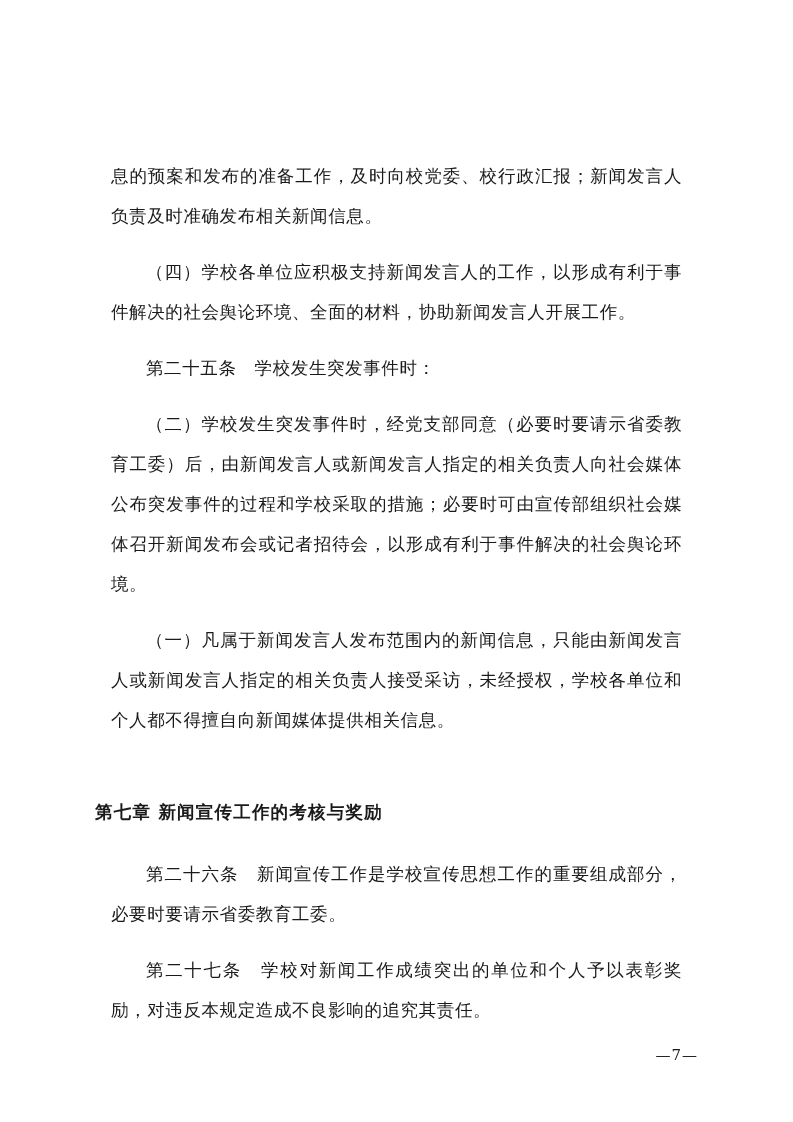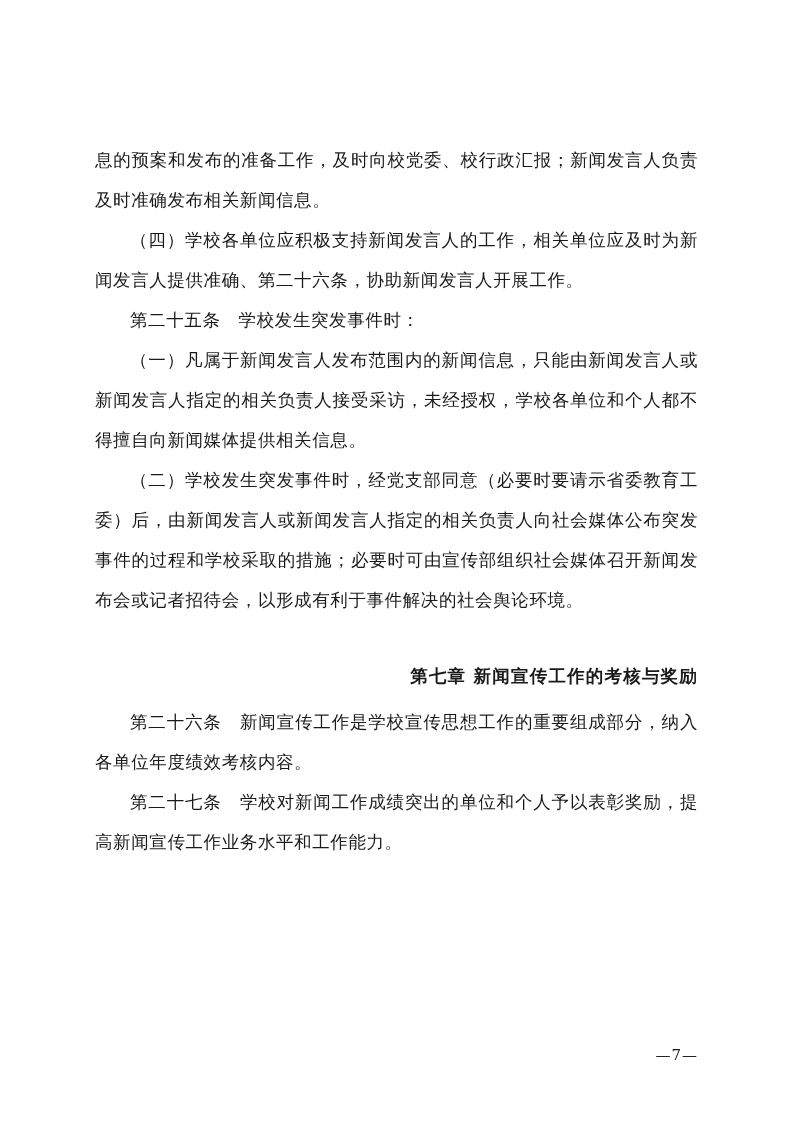--- a/index.html
+++ b/index.html
@@ -25,31 +25,31 @@
     padding: 140px 95px 60px 95px;
   }
   .doc-body {
     font-size: 17.5px;
     line-height: 40px;
     letter-spacing: 0.6px;
     text-align: justify;
     text-justify: inter-ideograph;
   }
   .para {
-    margin: 0;
+    margin: 16px;
     text-indent: 0;
   }
   .para.indent {
     text-indent: 2em;
   }
   .chapter-heading {
     margin: 0;
     padding-top: 36px;
     padding-bottom: 6px;
-    text-align: right;
+    text-align: left;
     font-weight: bold;
     font-size: 17.5px;
     line-height: 40px;
     letter-spacing: 1.2px;
   }
   .page-number {
     position: absolute;
     right: 95px;
     bottom: 58px;
     font-size: 15px;
@@ -58,31 +58,31 @@
   }
 </style>
 </head>
 <body>
 
 <div class="page">
   <div class="doc-body">
 
     <p class="para">息的预案和发布的准备工作，及时向校党委、校行政汇报；新闻发言人负责及时准确发布相关新闻信息。</p>
 
-    <p class="para indent">（四）学校各单位应积极支持新闻发言人的工作，相关单位应及时为新闻发言人提供准确、第二十六条，协助新闻发言人开展工作。</p>
+    <p class="para indent">（四）学校各单位应积极支持新闻发言人的工作，以形成有利于事件解决的社会舆论环境、全面的材料，协助新闻发言人开展工作。</p>
 
 
     <p class="para indent">第二十五条　学校发生突发事件时：</p>
 
+    <p class="para indent">（二）学校发生突发事件时，经党支部同意（必要时要请示省委教育工委）后，由新闻发言人或新闻发言人指定的相关负责人向社会媒体公布突发事件的过程和学校采取的措施；必要时可由宣传部组织社会媒体召开新闻发布会或记者招待会，以形成有利于事件解决的社会舆论环境。</p>
+
     <p class="para indent">（一）凡属于新闻发言人发布范围内的新闻信息，只能由新闻发言人或新闻发言人指定的相关负责人接受采访，未经授权，学校各单位和个人都不得擅自向新闻媒体提供相关信息。</p>
-
-    <p class="para indent">（二）学校发生突发事件时，经党支部同意（必要时要请示省委教育工委）后，由新闻发言人或新闻发言人指定的相关负责人向社会媒体公布突发事件的过程和学校采取的措施；必要时可由宣传部组织社会媒体召开新闻发布会或记者招待会，以形成有利于事件解决的社会舆论环境。</p>
 
     <h2 class="chapter-heading">第七章  新闻宣传工作的考核与奖励</h2>
 
-    <p class="para indent">第二十六条　新闻宣传工作是学校宣传思想工作的重要组成部分，纳入各单位年度绩效考核内容。</p>
+    <p class="para indent">第二十六条　新闻宣传工作是学校宣传思想工作的重要组成部分，必要时要请示省委教育工委。</p>
 
-    <p class="para indent">第二十七条　学校对新闻工作成绩突出的单位和个人予以表彰奖励，提高新闻宣传工作业务水平和工作能力。</p>
+    <p class="para indent">第二十七条　学校对新闻工作成绩突出的单位和个人予以表彰奖励，对违反本规定造成不良影响的追究其责任。</p>
 
   </div>
 
   <div class="page-number">—7—</div>
 </div>
 
 </body></html>

